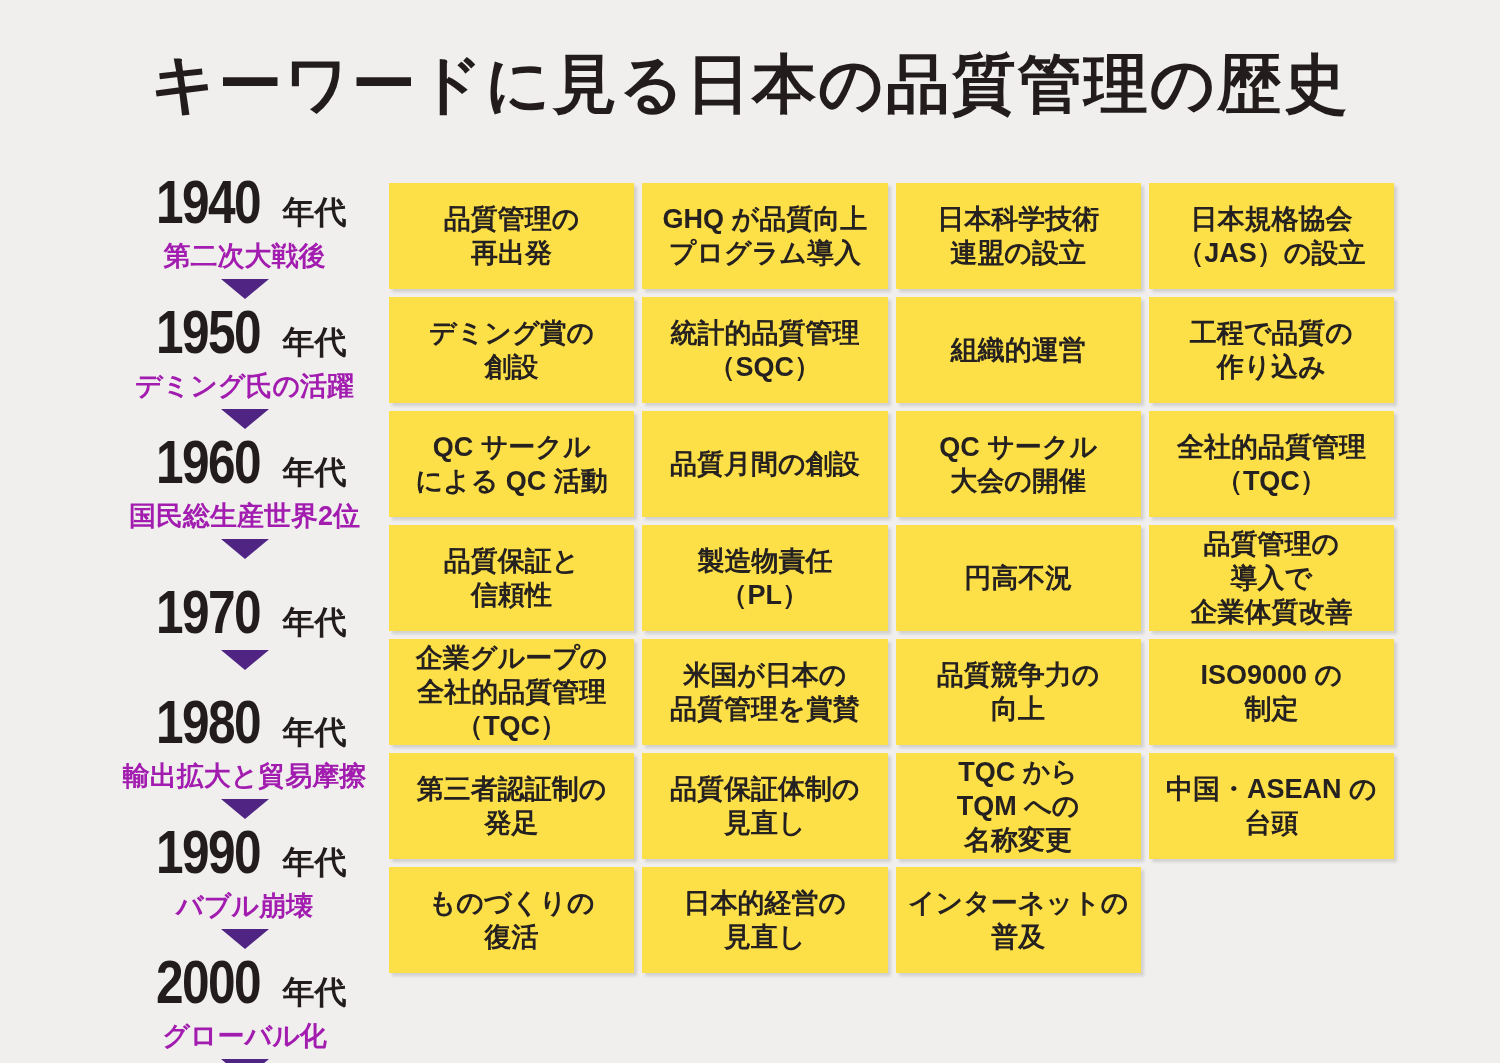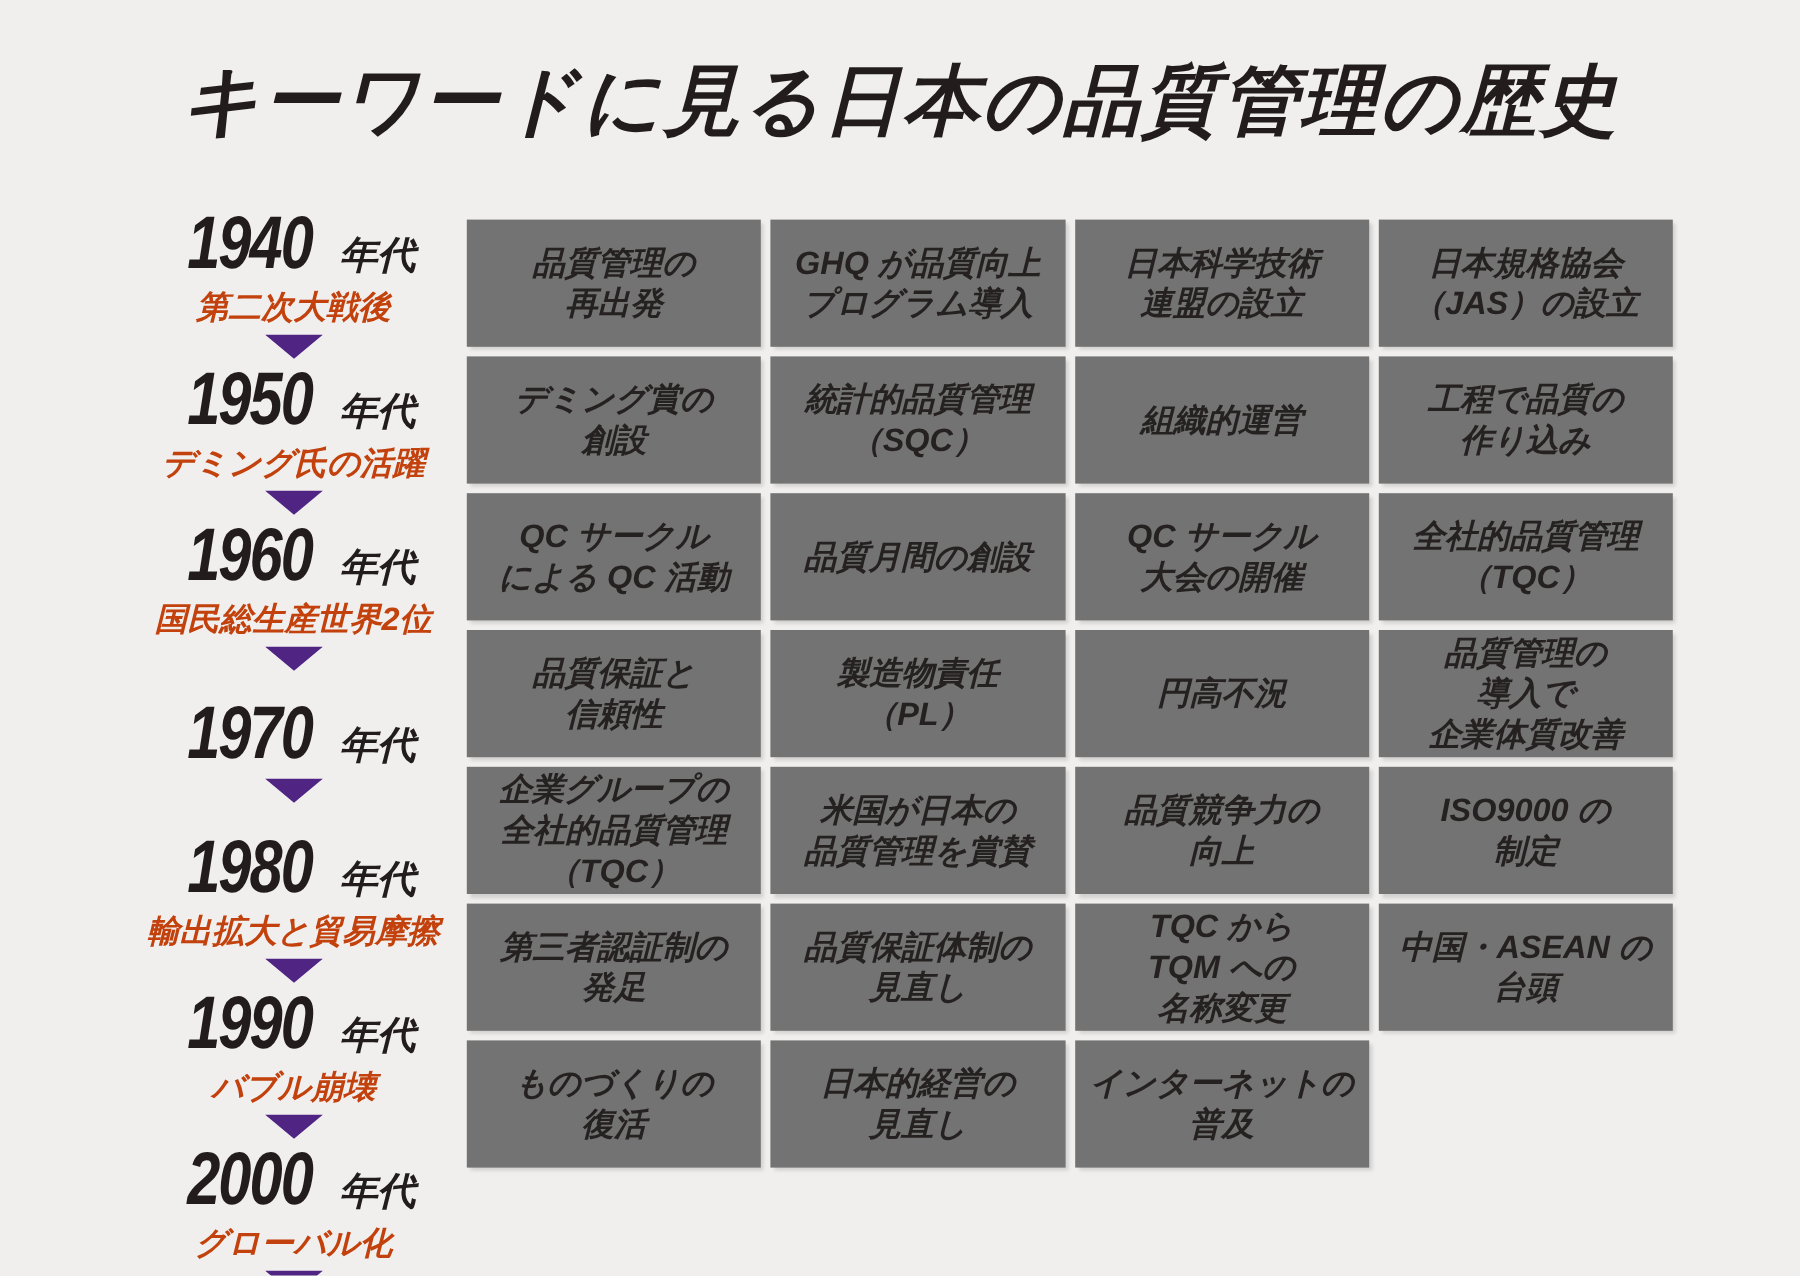--- a/index.html
+++ b/index.html
@@ -3,21 +3,21 @@
 <meta charset="utf-8">
 <style>
   html,body{margin:0;padding:0;}
   body{
     width:1500px;height:1063px;
     background:#f0efee;
     font-family:"Liberation Sans","DejaVu Sans",sans-serif;
     color:#262121;
     overflow:hidden;
   }
-  .page{width:1500px;height:1063px;position:relative;font-style:italic;}
+  .page{width:1500px;height:1063px;position:relative;}
   .main-title{
     text-align:center;
     padding-top:44px;
     font-size:64px;
     line-height:1.25;
     font-weight:900;
     color:#221c1d;
     letter-spacing:2px;
   }
   .content{
@@ -59,38 +59,38 @@
   .era-suffix{
     font-size:32px;
     font-weight:800;
     color:#221c1d;
   }
   .t-sub{
     font-size:27px;
     font-weight:800;
     margin-top:3px;
     white-space:nowrap;
-    color:#c2410c;
+    color:#a21caf;
   }
   .t-arrow{
     width:0;height:0;
     border-left:24px solid transparent;
     border-right:24px solid transparent;
     border-top:20px solid #4f2483;
     margin-top:5px;
   }
   .grid{
     flex:1;
     display:grid;
     grid-template-columns:repeat(4,1fr);
     grid-auto-rows:106px;
     gap:8px;
   }
   .box{
-    background:#737373;
+    background:#fde047;
     box-shadow:3px 3px 3px rgba(0,0,0,0.13);
     display:flex;
     align-items:center;
     justify-content:center;
     text-align:center;
     font-size:27px;
     font-weight:800;
     line-height:1.27;
     color:#262121;
     white-space:pre-line;

